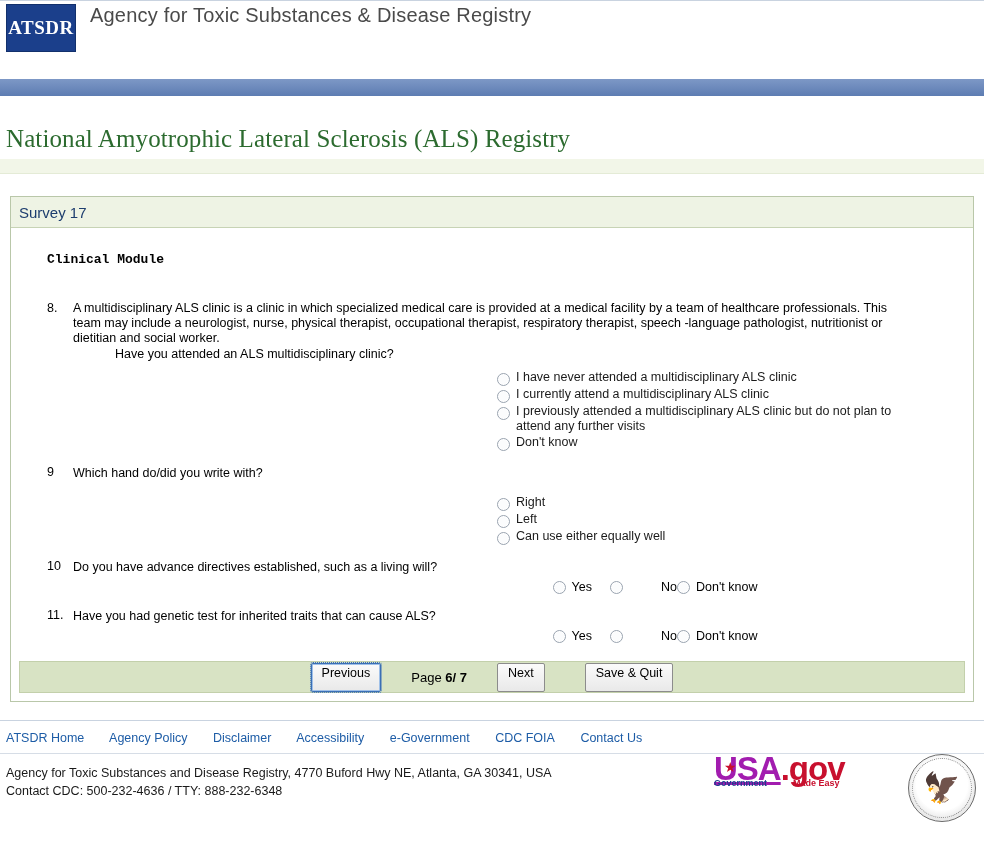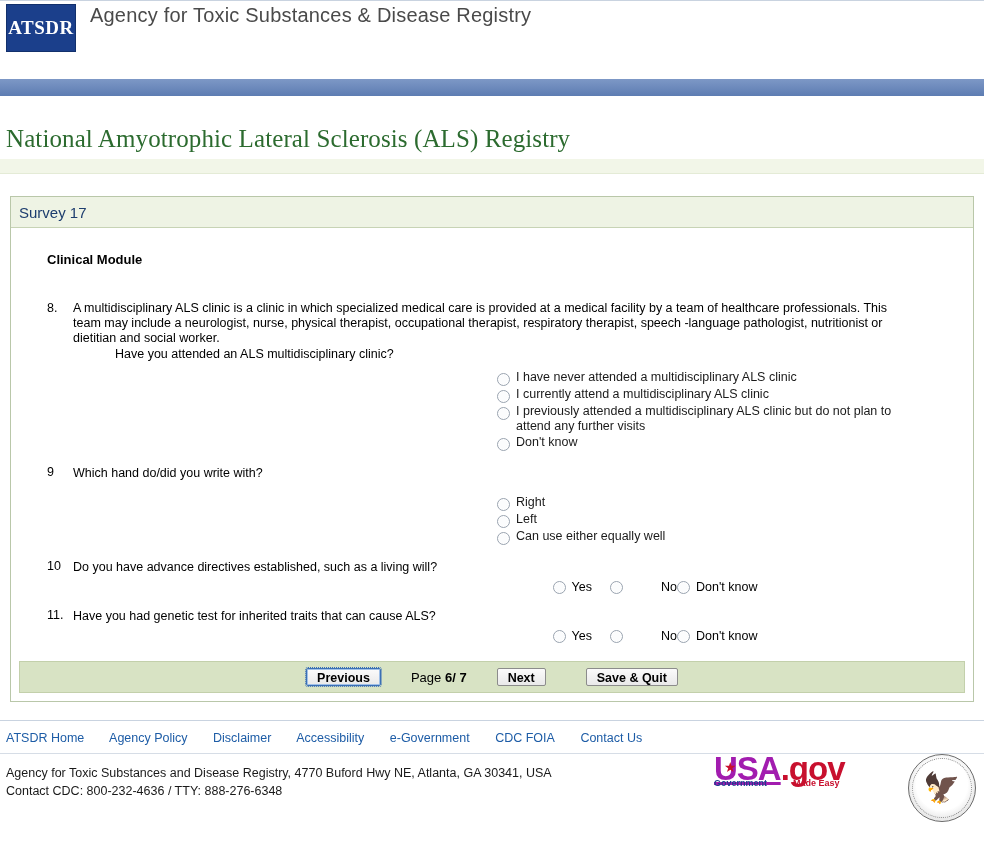--- a/index.html
+++ b/index.html
@@ -108,20 +108,21 @@
   }
   .panel-body {
     padding: 24px 0 0 0;
     background: #ffffff;
   }
   .module-title {
     font-weight: bold;
     font-size: 13px;
     padding-left: 36px;
     padding-bottom: 8px;
+    font-family: Liberation Mono, monospace;
   }
   .q8 {
     margin-top: 26px;
     position: relative;
     padding-left: 36px;
   }
   .q-num {
     position: absolute;
     left: 36px;
     top: 0;
@@ -219,25 +220,24 @@
     display: flex;
     align-items: center;
     justify-content: center;
     gap: 0;
   }
   .btn {
     font-family: "Liberation Sans", sans-serif;
     font-size: 12.5px;
     background: linear-gradient(#fbfbfb, #e9e9e9);
     border: 1px solid #8c8c8c;
-    padding: 2px 10px 0 10px;
+    padding: 2px 10px 11px 10px;
     color: #000;
     border-radius: 2px;
     cursor: pointer;
-    font-weight: bold;
   }
   .btn.focused {
     outline: 1px dotted #3b6fb5;
     border: 1px solid #3b6fb5;
     box-shadow: 0 0 0 1px #9fc0e8 inset;
   }
   .page-indicator {
     font-size: 13px;
     margin: 0 30px;
   }
@@ -463,21 +463,21 @@
     <a href="#">Agency Policy</a>
     <a href="#">Disclaimer</a>
     <a href="#">Accessibility</a>
     <a href="#">e-Government</a>
     <a href="#">CDC FOIA</a>
     <a href="#">Contact Us</a>
   </div>
   <div class="footer-rule2"></div>
   <div class="footer-bottom">
     <div>Agency for Toxic Substances and Disease Registry, 4770 Buford Hwy NE, Atlanta, GA 30341, USA</div>
-    <div>Contact CDC: 800-232-4636 / TTY: 888-276-6348</div>
+    <div>Contact CDC: 500-232-4636 / TTY: 888-232-6348</div>
 
     <div class="usagov">
       <span class="star">★</span>
       <div class="word">
         <span class="usa">USA</span><span class="gov">.gov</span>
       </div>
       <div class="sub">
         <span class="g1">Government</span><span class="g2">Made Easy</span>
       </div>
     </div>

